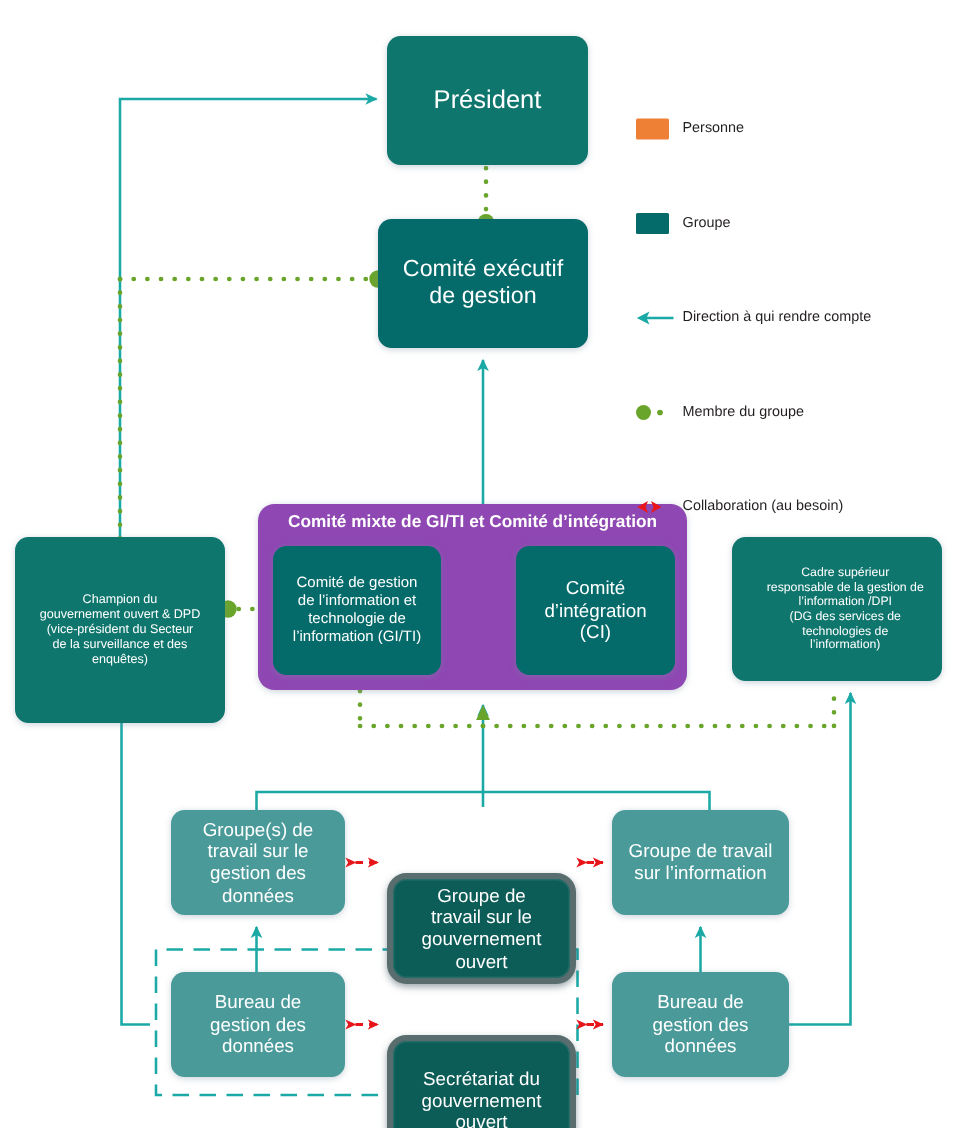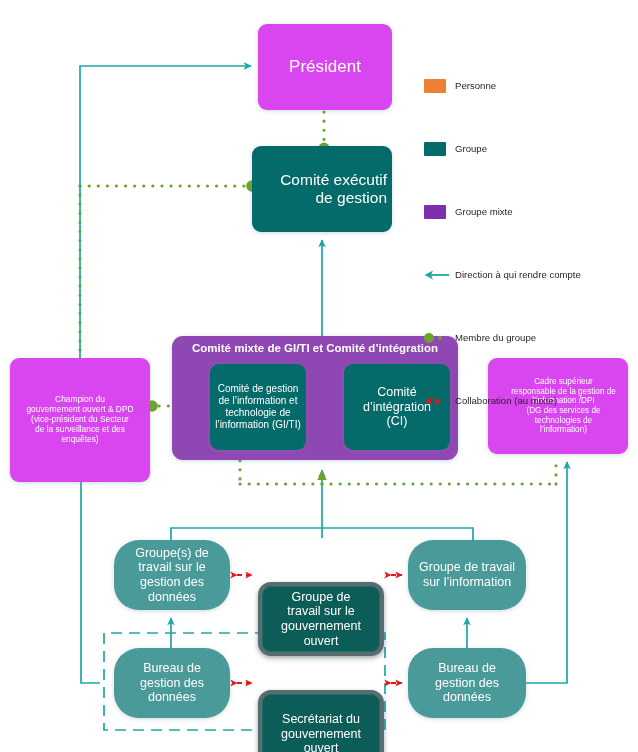--- a/index.html
+++ b/index.html
@@ -25,43 +25,43 @@
     text-align:center;
     color:#ffffff;
     border-radius:9px;
     line-height:1.18;
     padding:3px 5px;
     box-shadow:0 1px 4px rgba(120,140,160,.35);
     z-index:5;
   }
   .node span{display:block;width:100%;}
 
-  .n-orange{background:#d946ef;}
+  .n-orange{background:#0f766e;}
   .n-teal  {background:#046a6a;}
-  .n-mid   {background:#4b9a9a;border-radius:25px;}
+  .n-mid   {background:#4b9a9a;}
   .n-purple{background:#8f47b3;}
 
   .n-emph{
     background:#0c5c57;
     border:4px solid #5a6d6e;
     border-radius:13px;
     box-shadow:0 2px 5px rgba(60,80,90,.5), inset 0 0 0 1px rgba(255,255,255,.10);
     margin-top:44px;
   }
 
   #box-president{left:258px;top:24px;width:134px;height:86px;font-size:17px;}
-  #box-comite-exec{left:252px;top:146px;width:140px;height:86px;font-size:15.5px;text-align:right;}
+  #box-comite-exec{left:252px;top:146px;width:140px;height:86px;font-size:15.5px;}
 
   #box-mixte{
     left:172px;top:336px;width:286px;height:124px;
     align-items:flex-start;border-radius:11px;padding-top:6px;
   }
   #box-mixte > .mixte-title{font-size:11.5px;font-weight:bold;}
 
-  #box-giti{left:182px;top:364px;width:96px;height:86px;font-size:10px;margin-left:28px;}
+  #box-giti{left:182px;top:364px;width:112px;height:86px;font-size:10px;}
   #box-ci  {left:344px;top:364px;width:106px;height:86px;font-size:12.5px;}
 
   #box-champion{left:10px;top:358px;width:140px;height:124px;font-size:8.4px;}
   #box-cadre   {left:488px;top:358px;width:140px;height:96px;font-size:8.2px;padding-left:16px;}
 
   #box-gt-donnees{left:114px;top:540px;width:116px;height:70px;font-size:12.5px;}
   #box-gt-gouv   {left:258px;top:538px;width:126px;height:74px;font-size:12.5px;}
   #box-gt-info   {left:408px;top:540px;width:118px;height:70px;font-size:12.5px;}
 
   #box-bureau-g{left:114px;top:648px;width:116px;height:70px;font-size:12.5px;}
@@ -199,24 +199,20 @@
     <div class="leg-row">
       <div class="leg-sw orange"></div>
       <div class="leg-txt">Personne</div>
     </div>
 
     <div class="leg-row">
       <div class="leg-sw teal"></div>
       <div class="leg-txt">Groupe</div>
     </div>
 
-    <div class="leg-row">
-      <div class="leg-sw purple"></div>
-      <div class="leg-txt">Groupe mixte</div>
-    </div>
 
     <div class="leg-row">
       <div class="leg-gfx">
         <svg width="26" height="14" viewBox="0 0 26 14" xmlns="http://www.w3.org/2000/svg">
           <path d="M25,7 L6,7" stroke="#1ba9a6" stroke-width="1.8" fill="none"></path>
           <path d="M0.5,7 L9,2.6 L7,7 L9,11.4 Z" fill="#1ba9a6"></path>
         </svg>
       </div>
       <div class="leg-txt">Direction à qui rendre compte</div>
     </div>
@@ -231,17 +227,17 @@
       <div class="leg-txt">Membre du groupe</div>
     </div>
 
     <div class="leg-row">
       <div class="leg-gfx">
         <svg width="26" height="14" viewBox="0 0 26 14" xmlns="http://www.w3.org/2000/svg">
           <path d="M1,7 L8,3 L6.4,7 L8,11 Z" fill="#e8161a"></path>
           <path d="M17,7 L10,3 L11.6,7 L10,11 Z" fill="#e8161a"></path>
         </svg>
       </div>
-      <div class="leg-txt">Collaboration (au mixte)</div>
+      <div class="leg-txt">Collaboration (au besoin)</div>
     </div>
 
   </div>
 </div>
 
 </body></html>

